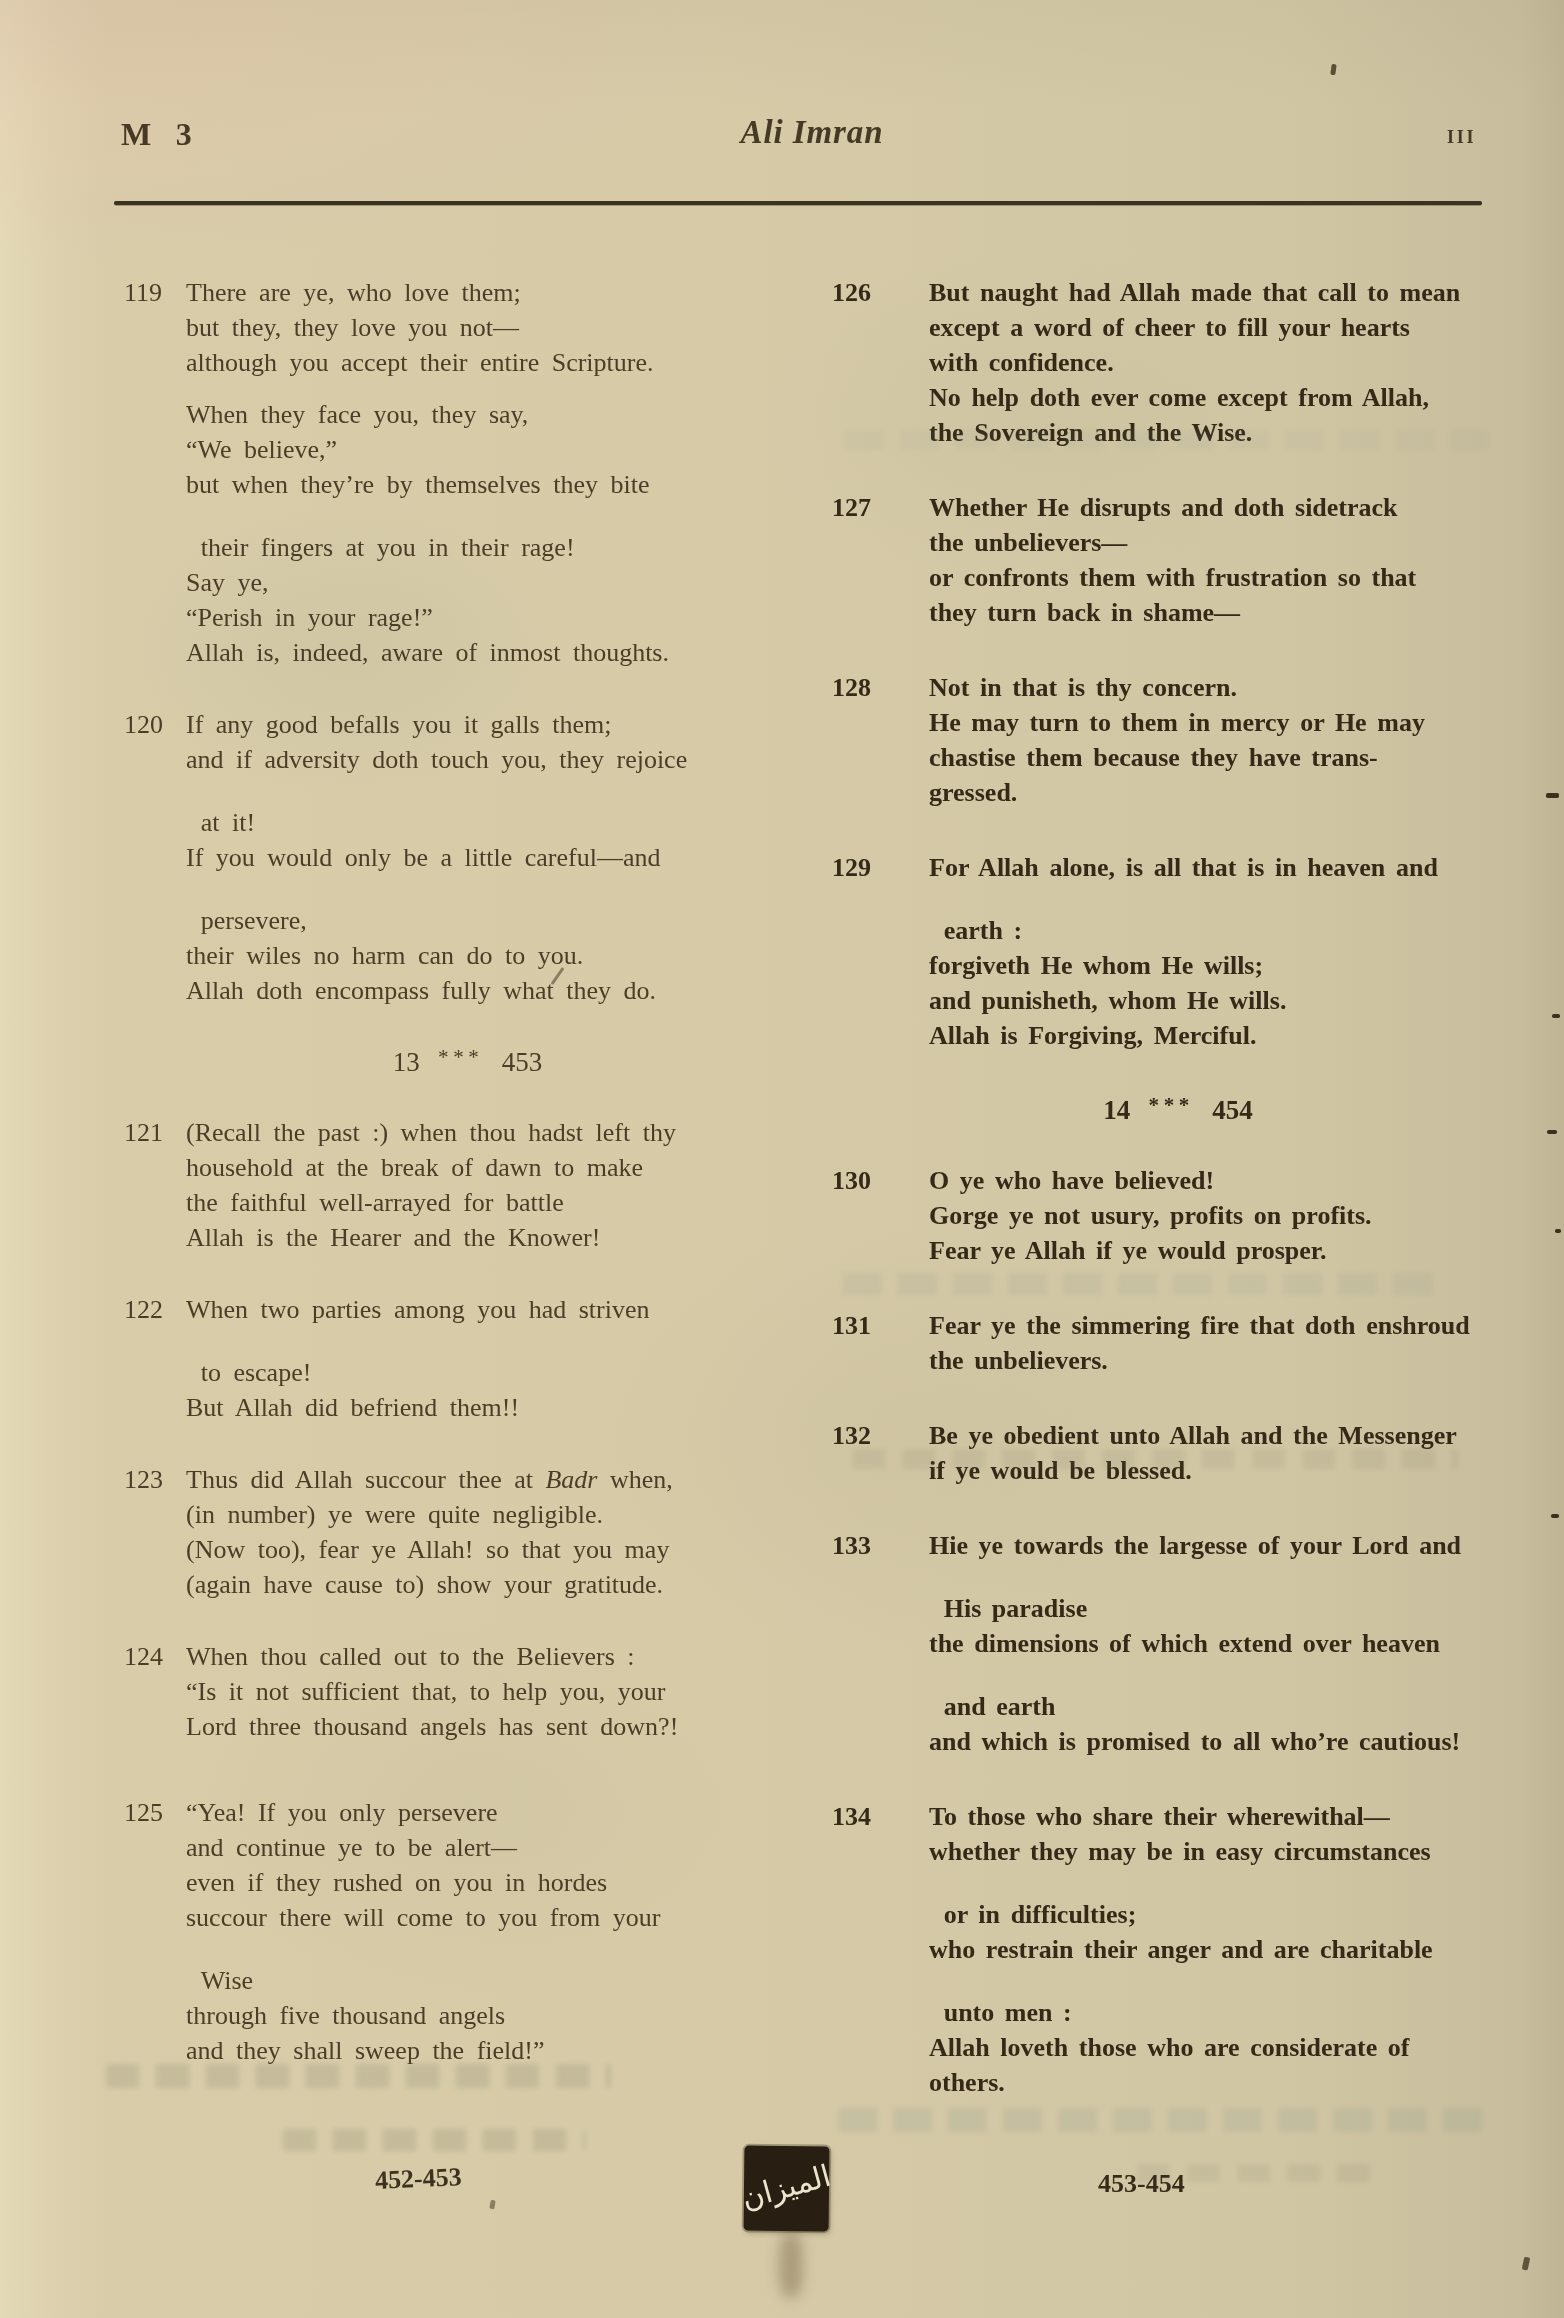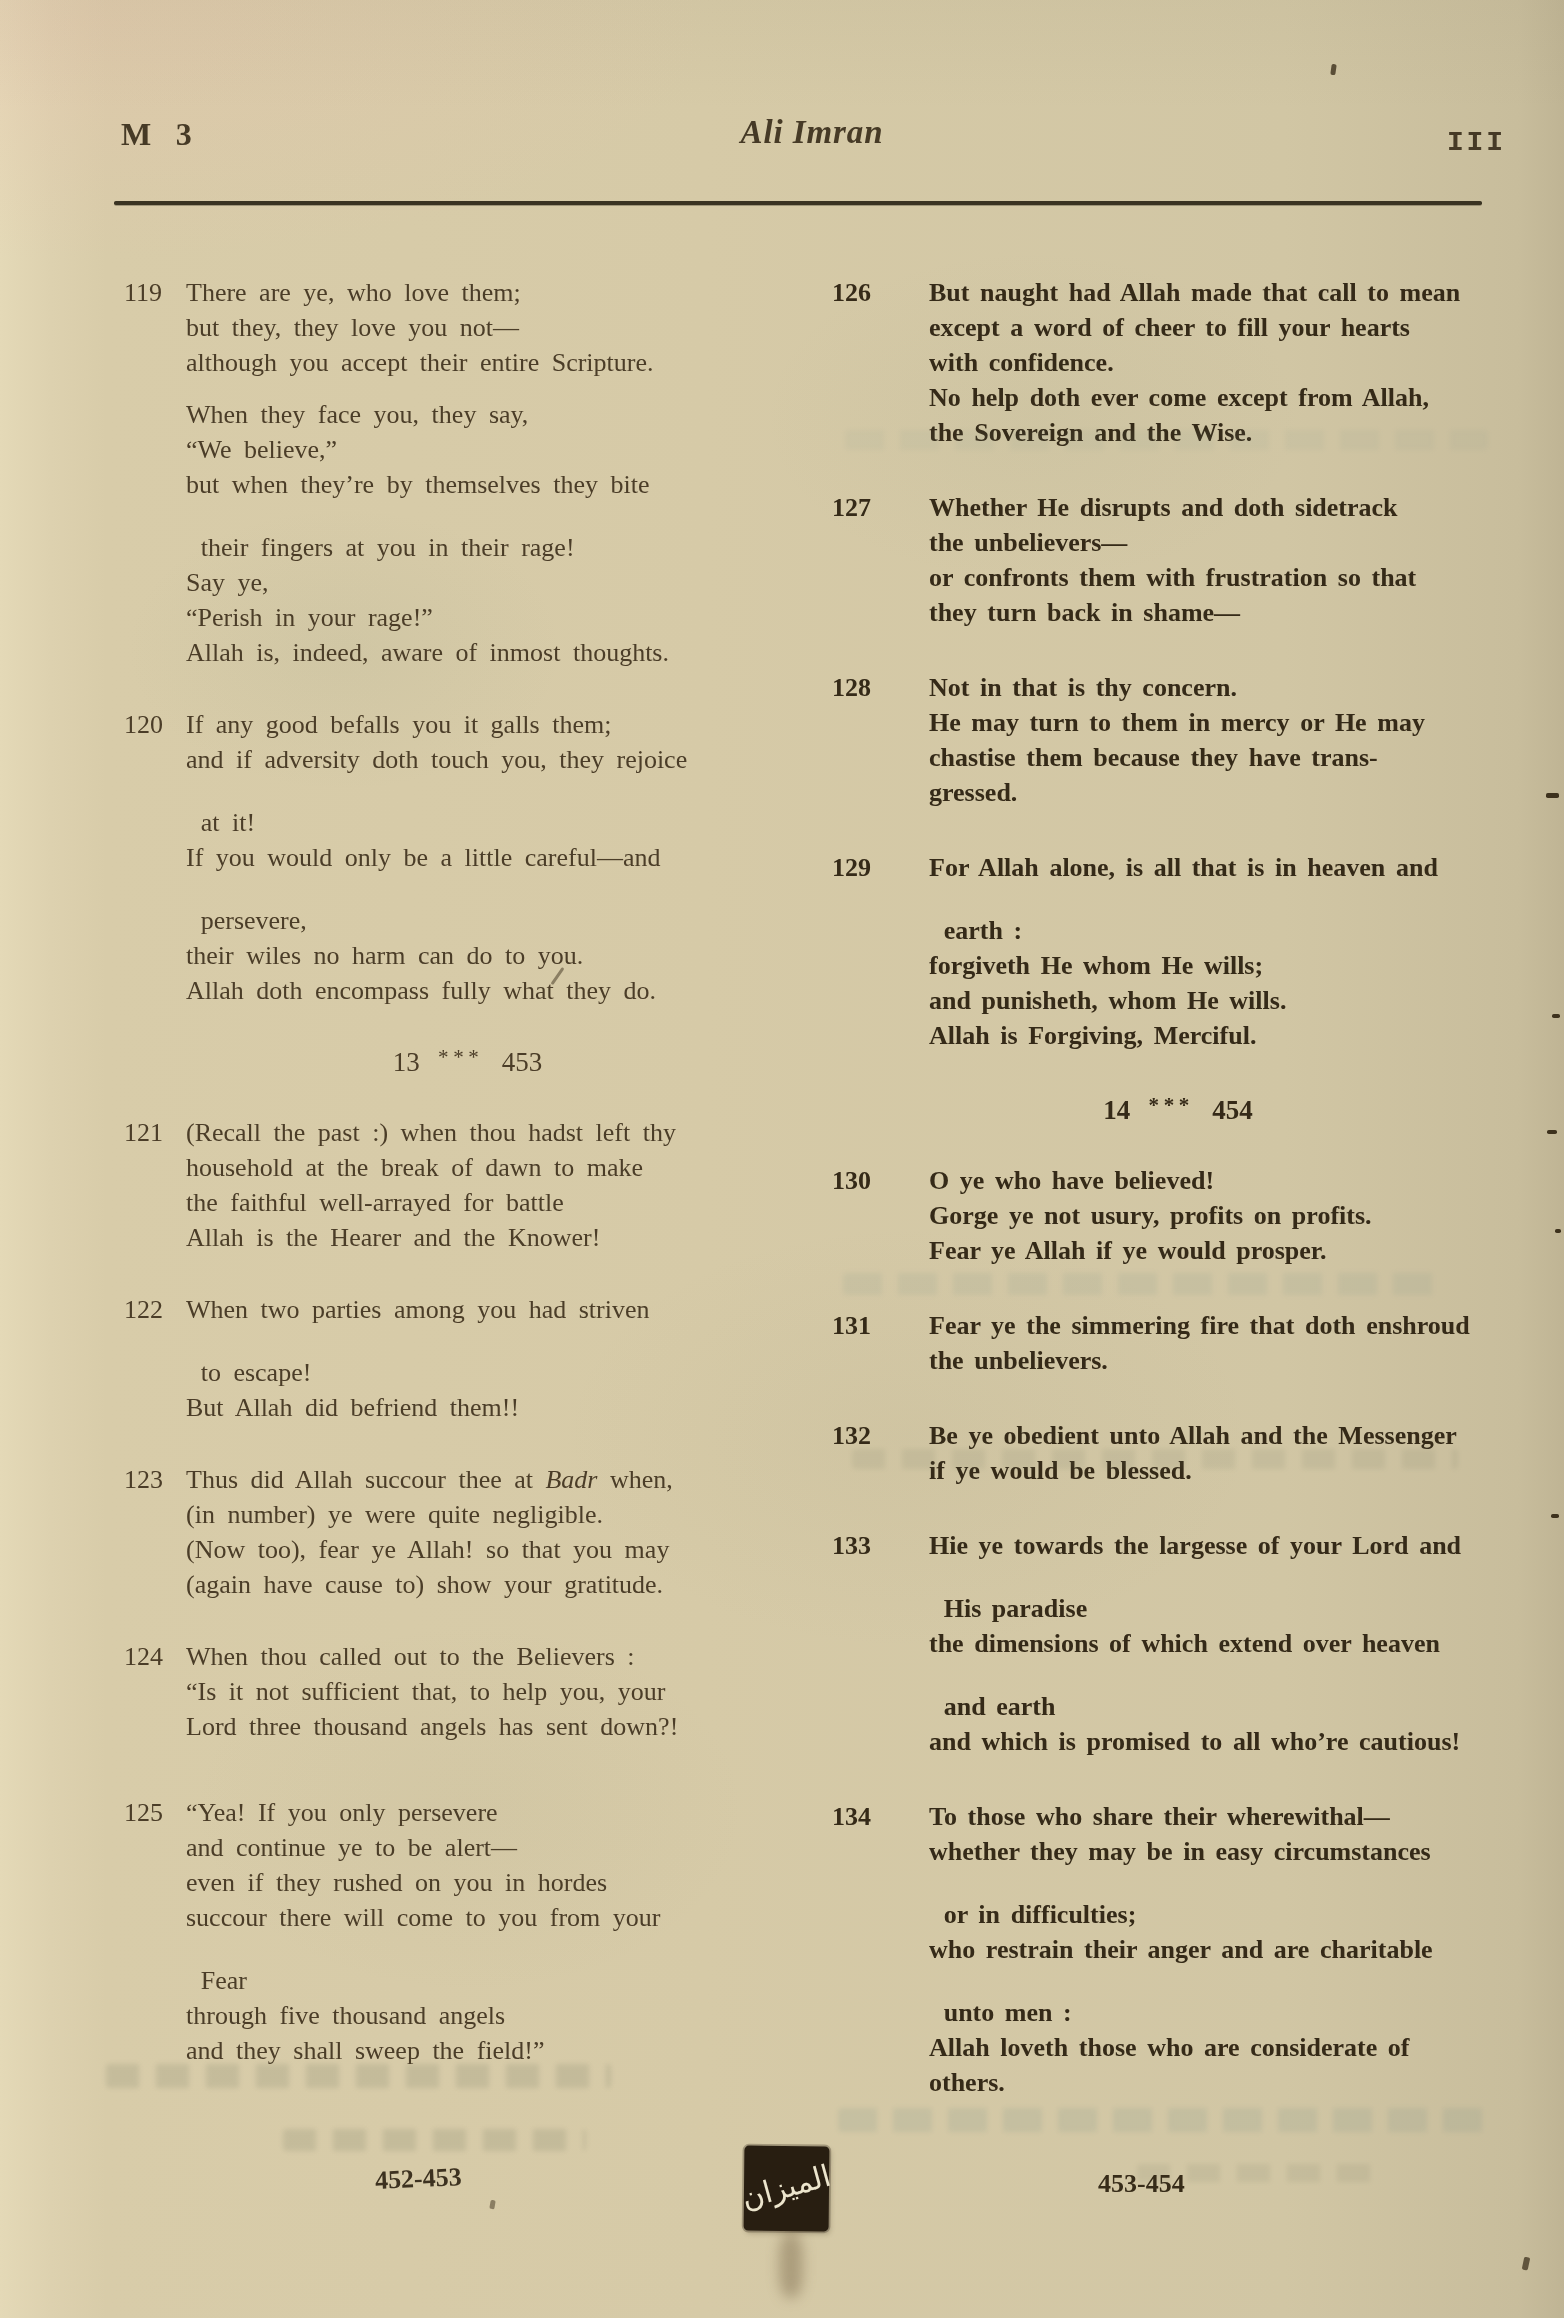--- a/index.html
+++ b/index.html
@@ -16,21 +16,21 @@
     background:
       radial-gradient(312px 202px at 22% 28%, rgba(145,155,128,.10), transparent 70%),
       radial-gradient(386px 239px at 66% 18%, rgba(150,155,125,.08), transparent 70%),
       radial-gradient(478px 294px at 58% 62%, rgba(158,150,118,.09), transparent 72%),
       radial-gradient(386px 257px at 30% 78%, rgba(150,145,115,.07), transparent 72%),
       linear-gradient(180deg, rgba(120,110,85,.05) 0, transparent 110px);
   }
   .hdr-left{position:absolute;left:121px;top:116px;font-size:32px;font-weight:bold;word-spacing:14.7px;letter-spacing:0.9px;}
   .hdr-center{position:absolute;left:0;top:114px;width:100%;text-align:center;padding-left:59px;box-sizing:border-box;
     font-size:33px;font-style:italic;font-weight:bold;letter-spacing:0.9px;}
-  .hdr-right{position:absolute;left:1447px;top:127px;font-size:28px;font-weight:bold;letter-spacing:2.8px;font-family:Liberation Mono, monospace;}
+  .hdr-right{position:absolute;left:1447px;top:127px;font-size:18px;font-weight:bold;letter-spacing:2.8px;}
   .rule{position:absolute;left:114px;top:201px;width:1368px;height:3.7px;background:#3a3322;border-radius:1.8px;box-shadow:0 0.9px 0 rgba(58,51,34,.35);}
 
   .col{position:absolute;top:275px;font-size:26px;line-height:35px;}
   .col-left{left:124px;width:687px;word-spacing:6px;color:#4b3d28;}
   .col-right{left:832px;width:692px;word-spacing:4.1px;color:#352a18;font-weight:bold;}
 
   .verse{display:flex;margin-bottom:37px;}
   .col-right .verse{margin-bottom:40px;gap:35px;}
   .vnum{flex:0 0 62px;}
   .vbody{flex:1;min-width:0;}
@@ -126,21 +126,21 @@
           <div class="vline">Lord three thousand angels has sent down?!</div>
         </div>
       </div>
       <div class="verse" style="margin-top: 51px;">
         <div class="vnum">125</div>
         <div class="vbody">
           <div class="vline">“Yea! If you only persevere</div>
           <div class="vline">and continue ye to be alert—</div>
           <div class="vline">even if they rushed on you in hordes</div>
           <div class="vline">succour there will come to you from your</div>
-          <div class="vline ind">Fear</div>
+          <div class="vline ind">Wise</div>
           <div class="vline">through five thousand angels</div>
           <div class="vline">and they shall sweep the field!”</div>
         </div>
       </div>
     </div>
   <div class="col col-right">
       <div class="verse">
         <div class="vnum">126</div>
         <div class="vbody">
           <div class="vline">But naught had Allah made that call to mean</div>

